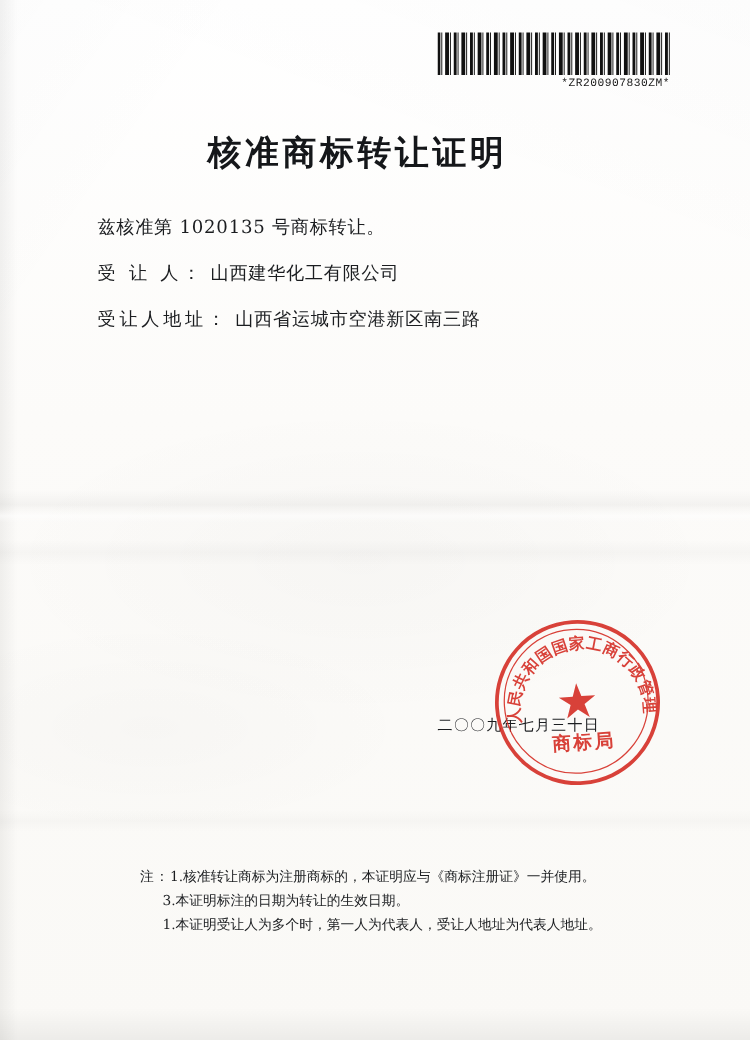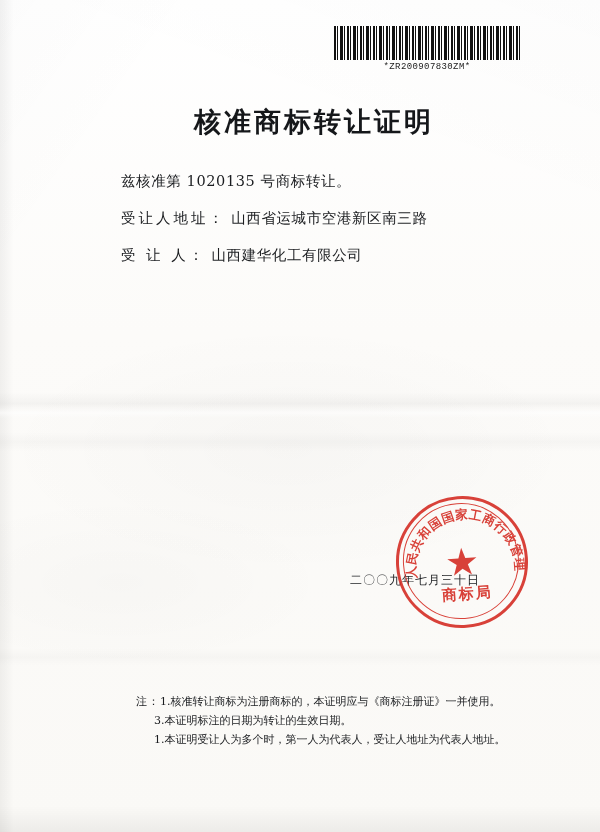--- a/index.html
+++ b/index.html
@@ -58,23 +58,23 @@
     position: absolute;
     left: 0; bottom: 0; width: 600px; height: 26px;
     background: linear-gradient(to top, rgba(0,0,0,0.055), rgba(0,0,0,0));
     pointer-events: none;
   }
 
   
   .barcode-block {
     position: absolute;
     top: 26px;
-    left: 334px;
+    left: 350px;
     width: 186px;
-    text-align: center;
+    text-align: right;
   }
   .barcode-bars {
     height: 34px;
     width: 186px;
     background-repeat: repeat-x;
     background-size: 13px 34px;
     background-image:
       linear-gradient(to right,
         #111 0px, #111 2px,
         #fff 2px, #fff 3px,
@@ -98,33 +98,31 @@
     position: absolute;
     top: 104px;
     left: 0;
     width: 572px;
     text-align: center;
     font-size: 27px;
     font-weight: bold;
     letter-spacing: 3px;
     color: #15171a;
     font-family: Liberation Mono, monospace;
-    margin-left: 28px;
   }
 
   
   .body-block {
     position: absolute;
     top: 172px;
     left: 78px;
     width: 460px;
     color: #1b1d20;
     font-size: 14.5px;
     font-family: "DejaVu Serif", "Liberation Serif", serif;
-    margin-left: 43px;
   }
   .body-line {
     margin-bottom: 18px;
     letter-spacing: 0.6px;
     white-space: nowrap;
   }
   .body-line .lbl {
     letter-spacing: 3px;
   }
   .body-line .val {
@@ -204,21 +202,20 @@
   
   .notes {
     position: absolute;
     top: 692px;
     left: 112px;
     width: 420px;
     font-size: 11px;
     line-height: 19px;
     color: #1b1d20;
     font-family: "DejaVu Serif", "Liberation Serif", serif;
-    margin-left: 24px;
   }
   .notes .note-line {
     white-space: nowrap;
   }
   .notes .note-head {
     letter-spacing: 1px;
   }
   .notes-indent {
     padding-left: 18px;
   }
@@ -239,26 +236,26 @@
     <div class="barcode-text">*ZR200907830ZM*</div>
   </div>
 
   <div class="doc-title">核准商标转让证明</div>
 
   <div class="body-block">
     <div class="body-line">
       <span class="val">兹核准第 1020135 号商标转让。</span>
     </div>
     <div class="body-line">
+      <span class="lbl spaced-label">受 让 人：</span>
+      <span class="val">山西建华化工有限公司</span>
+    </div>
+    <div class="body-line">
       <span class="lbl spaced-label">受让人地址：</span>
       <span class="val">山西省运城市空港新区南三路</span>
-    </div>
-    <div class="body-line">
-      <span class="lbl spaced-label">受 让 人：</span>
-      <span class="val">山西建华化工有限公司</span>
     </div>
   </div>
 
   <div class="doc-date">二〇〇九年七月三十日</div>
 
   <div class="seal">
     <div class="seal-inner-ring"></div>
     <svg class="seal-arc" viewBox="0 0 132 132">
       <defs>
         <path id="arcpath" d="M 16,70 A 50,50 0 1 1 116,70"></path>

